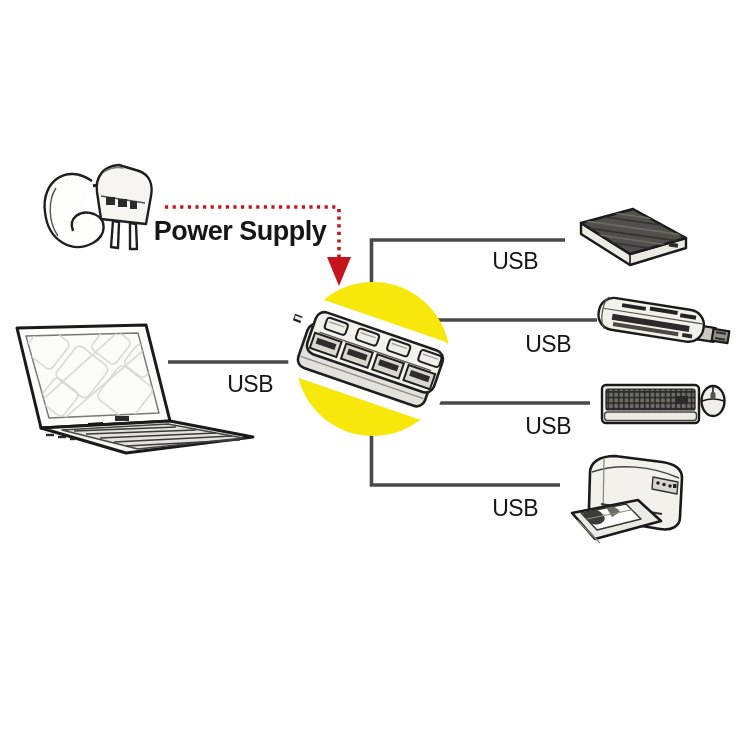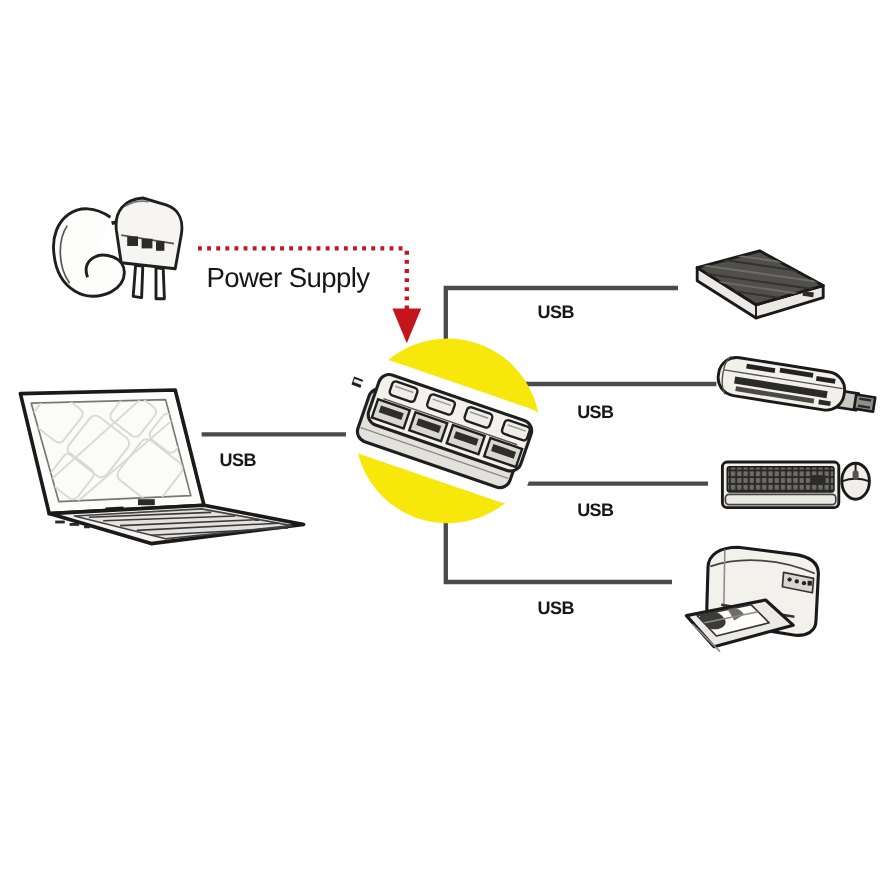--- a/index.html
+++ b/index.html
@@ -2,27 +2,27 @@
 <html><head>
 <meta charset="utf-8">
 <style>
   html,body{margin:0;padding:0;background:#fff;}
   #stage{
     position:relative;width:740px;height:740px;background:#ffffff;
     font-family:"Liberation Sans",sans-serif;overflow:hidden;
   }
   #scene{position:absolute;left:0;top:0;}
   .label{
-    position:absolute;width:90px;text-align:left;
-    font-weight:bold;font-size:15px;line-height:28px;color:#161616;
+    position:absolute;width:90px;text-align:right;
+    font-weight:normal;font-size:23px;line-height:28px;color:#161616;
     letter-spacing:-0.5px;
   }
   .ps-label{
     position:absolute;width:180px;text-align:center;
-    font-weight:normal;font-size:23px;line-height:28px;color:#161616;
+    font-weight:bold;font-size:27px;line-height:28px;color:#161616;
     letter-spacing:-0.5px;
   }
 </style>
 </head>
 <body>
 
 <div id="stage" style="background: rgb(255, 255, 255);">
 
 <svg id="scene" width="740" height="740" viewBox="0 0 740 740">
   <defs>

